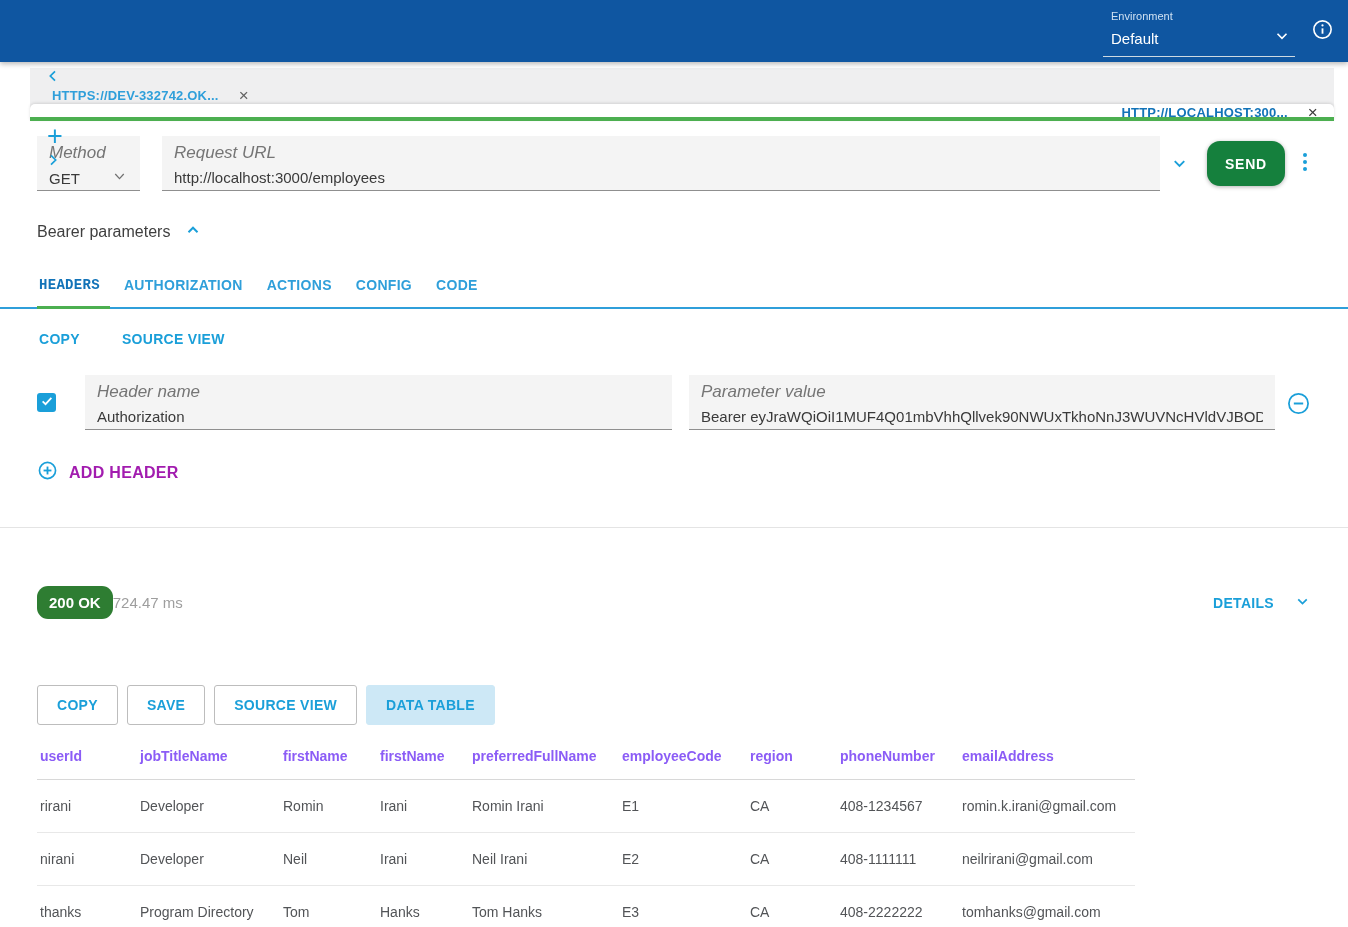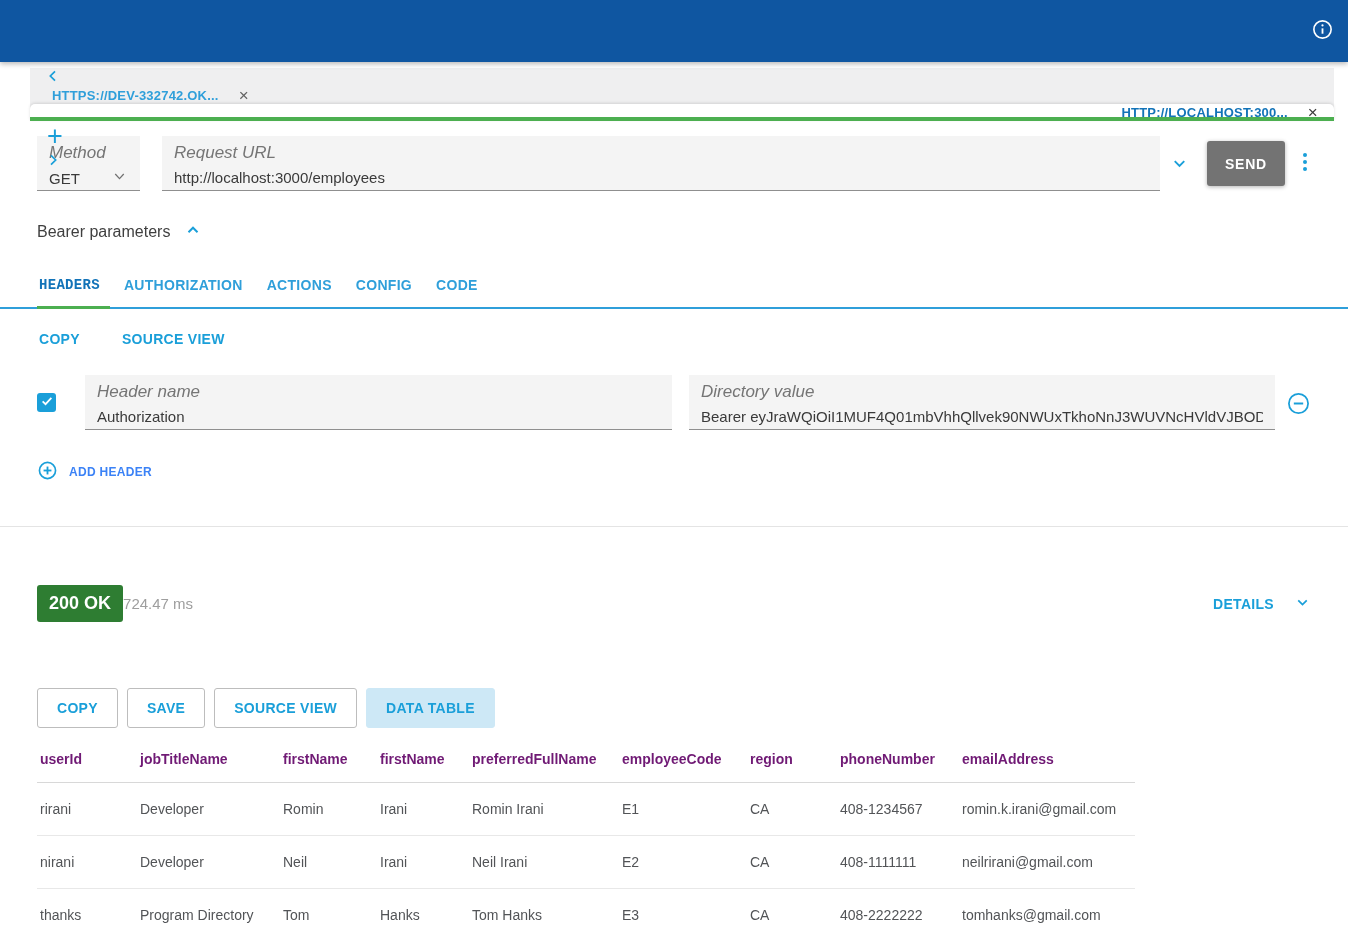--- a/index.html
+++ b/index.html
@@ -56,22 +56,22 @@
   .field-input {
     border: none; background: transparent; outline: none; width: 100%;
     font-family: "Liberation Sans", sans-serif; font-size: 15px; color: #3A3A3A; margin-top: 6px;
   }
   .method-field { width: 103px; cursor: pointer; }
   .method-row { display: flex; justify-content: space-between; align-items: center; margin-top: 5px; }
   .method-value { font-size: 15px; color: #3A3A3A; }
   .url-field { flex: 1; margin-left: 22px; }
   .collapse-btn { margin: 18px 6px 0 10px; }
   .send-btn {
-    margin: 5px 14px 0 12px; width: 78px; height: 45px; border: none; border-radius: 3px;
-    background: #737373; color: #fff; font-family: "Liberation Sans", sans-serif;
+    margin: 5px 14px 0 12px; width: 78px; height: 45px; border: none; border-radius: 13px;
+    background: #15803d; color: #fff; font-family: "Liberation Sans", sans-serif;
     font-size: 14px; font-weight: bold; letter-spacing: .8px; cursor: pointer;
     box-shadow: 0 1px 4px rgba(0,0,0,.3);
   }
   .kebab { margin-top: 13px; display: flex; flex-direction: column; gap: 3px; padding: 4px; }
   .kebab span { width: 4px; height: 4px; border-radius: 50%; background: #1A9FD9; }
 
   
   .req-params-title { padding: 0 37px; margin-top: 30px; display: flex; align-items: center; cursor: pointer; }
   .req-params-title .title-text { font-size: 16px; color: #3F3F3F; }
   .req-params-title svg { margin-left: 14px; }
@@ -97,61 +97,72 @@
   .checkbox {
     width: 19px; height: 19px; background: #1A9FD9; border-radius: 3px; margin-top: 18px;
     display: flex; align-items: center; justify-content: center; cursor: pointer; flex: none;
   }
   .hname-field { width: 587px; margin-left: 29px; }
   .pvalue-field { flex: 1; margin-left: 17px; min-width: 0; }
   .pvalue-field .field-input { white-space: nowrap; overflow: hidden; text-overflow: clip; }
   .remove-btn { margin: 16px 0 0 11px; }
 
   .add-header { margin: 30px 0 0 37px; display: flex; align-items: center; gap: 11px;
-    color: #3b82f6; font-size: 12px; font-weight: bold; letter-spacing: .3px; cursor: pointer;
+    color: #a21caf; font-size: 16px; font-weight: bold; letter-spacing: .3px; cursor: pointer;
     background: none; border: none; font-family: "Liberation Sans", sans-serif; }
 
   .section-divider { margin-top: 42px; border-top: 1px solid #E4E4E4; }
 
   
   .response-status-row { display: flex; align-items: center; padding: 0 37px; margin-top: 58px; }
   .status-badge {
-    background: #2E7D32; color: #fff; font-size: 18px; font-weight: bold;
-    padding: 8px 12px; border-radius: 3px;
+    background: #2E7D32; color: #fff; font-size: 15px; font-weight: bold;
+    padding: 8px 12px; border-radius: 11px;
   }
   .latency { color: #9E9E9E; font-size: 15px; }
   .spacer { flex: 1; }
   .details-btn { display: flex; align-items: center; gap: 20px; color: #1A9FD9; font-size: 14px;
     font-weight: bold; letter-spacing: .3px; cursor: pointer; background: none; border: none;
     font-family: "Liberation Sans", sans-serif; }
 
   .response-toolbar { padding: 0 37px; margin-top: 66px; display: flex; gap: 9px; }
   .resp-btn {
     height: 40px; padding: 0 19px; background: #fff; border: 1px solid #BDBDBD; border-radius: 3px;
     color: #1A9FD9; font-size: 14px; font-weight: bold; letter-spacing: .3px; cursor: pointer;
     font-family: "Liberation Sans", sans-serif;
   }
   .resp-btn.active { background: #CDE8F6; border-color: #CDE8F6; }
 
   
   .data-table { margin: 10px 0 0 37px; width: 1098px; border-collapse: collapse; table-layout: fixed; font-size: 14px; }
   .data-table th {
-    text-align: left; color: #701a75; font-weight: bold; padding: 13px 6px 15px 3px;
+    text-align: left; color: #8b5cf6; font-weight: bold; padding: 13px 6px 15px 3px;
     border-bottom: 1px solid #D8D8D8; overflow: hidden; white-space: nowrap;
   }
   .data-table td {
     color: #525457; padding: 18px 6px 18px 3px; border-bottom: 1px solid #E8E8E8;
     overflow: hidden; white-space: nowrap;
   }
   .data-table tr:last-child td { border-bottom: none; }
 </style>
 </head>
 <body>
 
 <header class="topbar">
+  <div class="env">
+    <div class="env-label">Environment</div>
+    <div class="env-row">
+      <span class="env-value">Default</span>
+      <span>
+        <svg width="18" height="18" viewBox="0 0 24 24">
+            <polyline points="6,9 12,15 18,9" fill="none" stroke="#ffffff" stroke-width="2.2"></polyline>
+          </svg>
+      </span>
+    </div>
+  </div>
   <button class="icon-btn">
     <span>
       <svg width="23" height="23" viewBox="0 0 24 24">
         <circle cx="12" cy="12" r="9" fill="none" stroke="#ffffff" stroke-width="1.7"></circle>
         <line x1="12" y1="10.8" x2="12" y2="16.4" stroke="#ffffff" stroke-width="1.9"></line>
         <circle cx="12" cy="7.7" r="1.15" fill="#ffffff"></circle>
       </svg>
     </span>
   </button>
 </header>
@@ -246,21 +257,21 @@
       <svg width="14" height="14" viewBox="0 0 24 24">
           <polyline points="4.5,12.5 9.5,17.5 19.5,6.5" fill="none" stroke="#ffffff" stroke-width="3"></polyline>
         </svg>
     </span>
   </div>
   <div class="field hname-field">
     <div class="field-label">Header name</div>
     <input class="field-input" value="Authorization" style="">
   </div>
   <div class="field pvalue-field">
-    <div class="field-label">Directory value</div>
+    <div class="field-label">Parameter value</div>
     <input class="field-input" value="Bearer eyJraWQiOiI1MUF4Q01mbVhhQllvek90NWUxTkhoNnJ3WUVNcHVldVJBODRs" style="">
   </div>
   <button class="icon-btn remove-btn">
     <span>
       <svg width="25" height="25" viewBox="0 0 24 24">
         <circle cx="12" cy="12" r="9.2" fill="none" stroke="#1A9FD9" stroke-width="1.7"></circle>
         <line x1="7.5" y1="12" x2="16.5" y2="12" stroke="#1A9FD9" stroke-width="1.9"></line>
       </svg>
     </span>
   </button>

